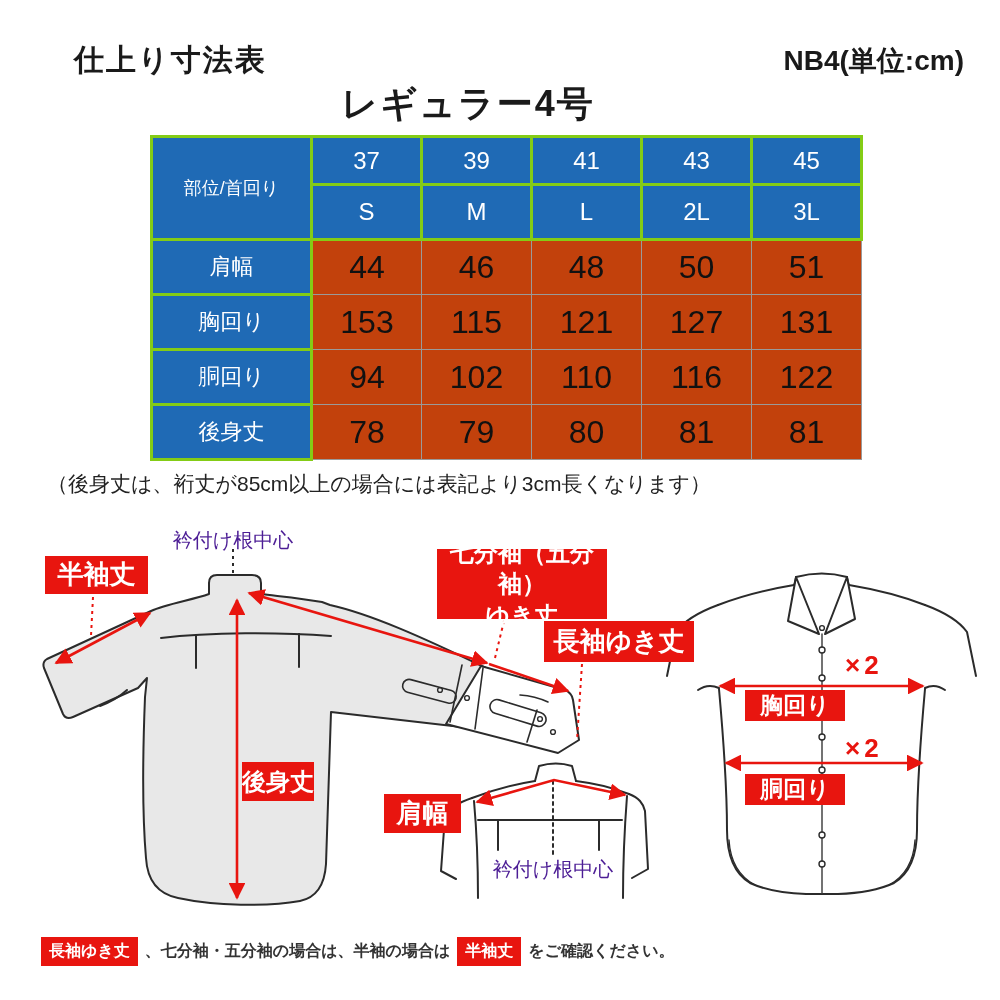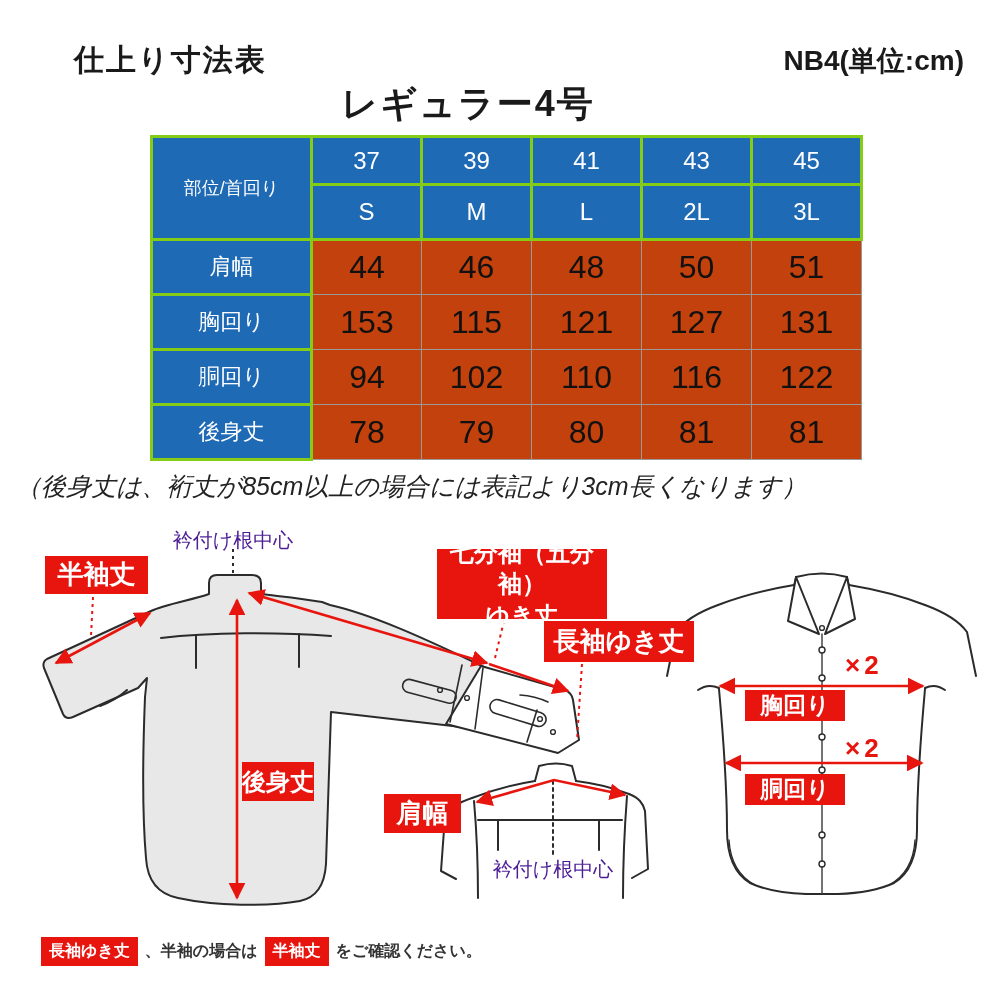--- a/index.html
+++ b/index.html
@@ -17,21 +17,21 @@
   table.size col.c0{width:160px;}
   table.size col.cn{width:110px;}
   .size th,.size td{text-align:center;vertical-align:middle;padding:0;}
   .hblue{background:#1f6ab5;color:#ffffff;border:3px solid #84cc16;font-weight:normal;}
   .corner{font-size:18px;}
   .numcell{font-size:24px;}
   .rowlabel{font-size:22px;}
   .val{background:#c2410c;border:1px solid #9a9a9a;font-size:32px;color:#111;}
   tr.hr1{height:48px;} tr.hr2{height:55px;} tr.dr{height:55px;}
   
-  .table-note{left:16px;top:470px;font-size:25px;color:#222;font-style:italic;}
+  .table-note{left:47px;top:470px;font-size:21px;color:#222;}
   
   .plain-label{font-size:20px;color:#4c1d95;text-align:center;}
   .rtag{
     background:#e8150f;color:#ffffff;font-weight:bold;text-align:center;
     display:flex;align-items:center;justify-content:center;box-sizing:border-box;line-height:1.3;
   }
   .x2{color:#e8150f;font-size:26px;font-weight:bold;letter-spacing:4px;}
   
   .footer{
     left:34px;top:937px;font-size:16px;font-weight:bold;color:#333;
@@ -221,16 +221,17 @@
 <div class="abs plain-label" style="left:478px;top:856px;width:150px;">衿付け根中心</div>
 
 <div class="abs x2" style="left:845px;top:650px;">×2</div>
 <div class="abs rtag" style="left:745px;top:690px;width:100px;height:31px;font-size:23px;">胸回り</div>
 
 <div class="abs x2" style="left:845px;top:733px;">×2</div>
 <div class="abs rtag" style="left:745px;top:774px;width:100px;height:31px;font-size:23px;">胴回り</div>
 
 <div class="abs footer">
   <span class="ftag">長袖ゆき丈</span>
+  <span>、七分袖・五分袖の場合は</span>
   <span>、半袖の場合は</span>
   <span class="ftag">半袖丈</span>
   <span>をご確認ください。</span>
 </div>
 
 </body></html>

